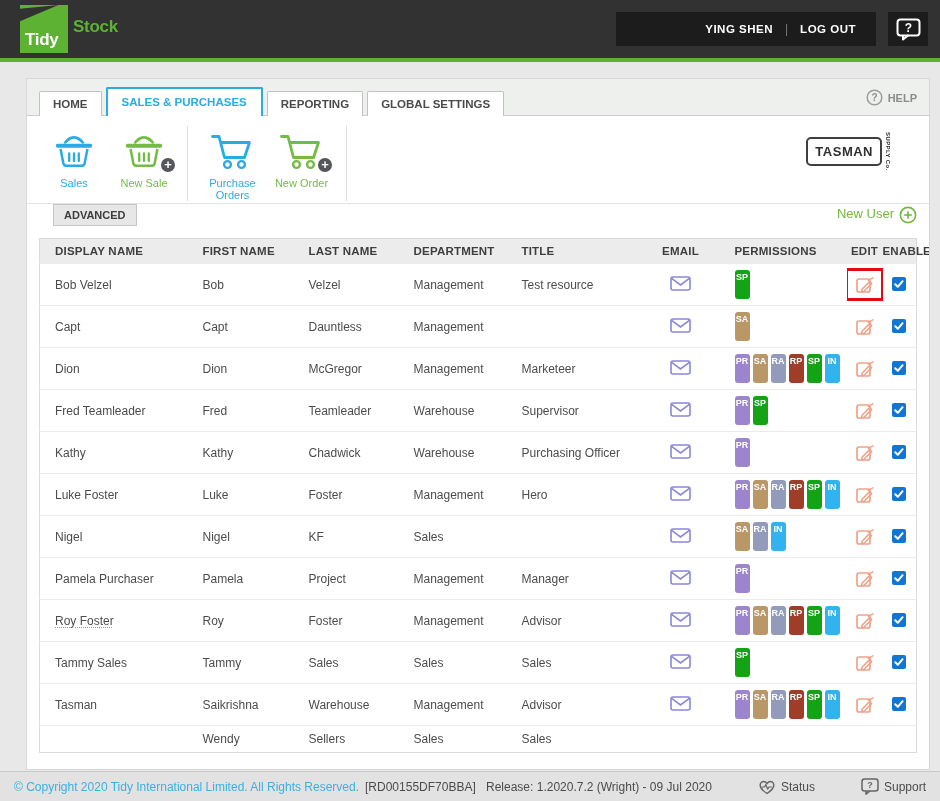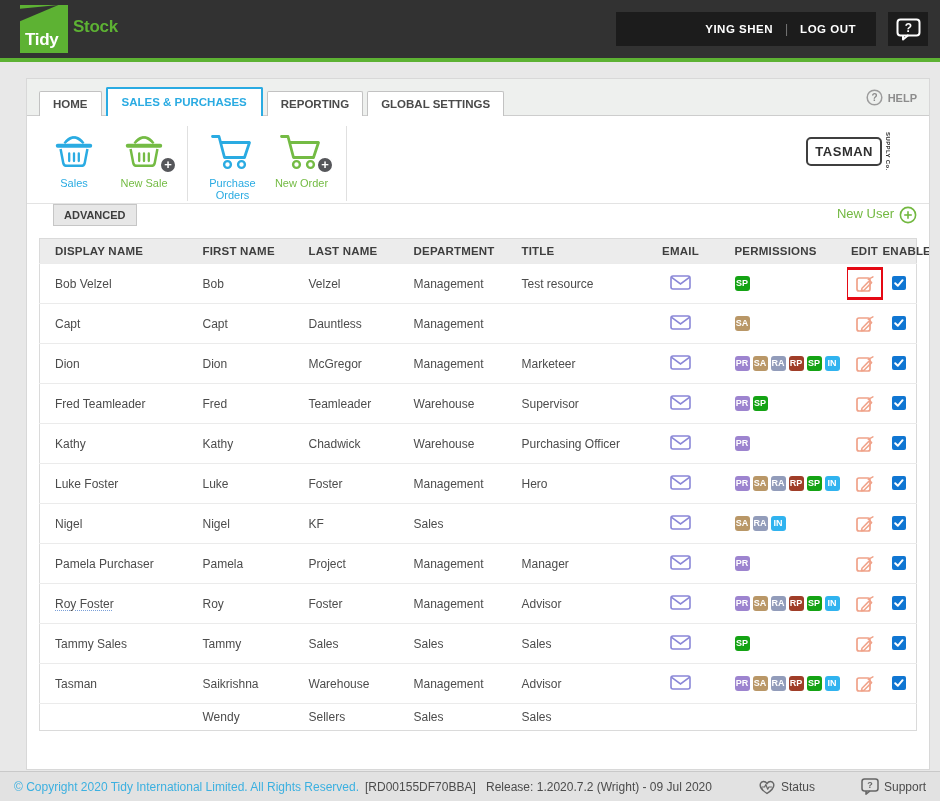--- a/index.html
+++ b/index.html
@@ -49,21 +49,21 @@
   .adv-btn { margin-left:14px; background:#e7e7e7; border:1px solid #c6c6c6; font-size:11px; font-weight:bold; color:#3d3d3d; padding:4px 10px; cursor:pointer; font-family:"Liberation Sans",sans-serif; }
   .new-user { margin-left:auto; color:#72b840; font-size:13px; display:flex; align-items:flex-start; gap:5px; cursor:pointer; }
 
   
   table.users { margin-top:12px; width:100%; border-collapse:collapse; table-layout:fixed; border:1px solid #dadada; }
   thead th { background:#ececec; font-size:11.5px; font-weight:bold; color:#3e3e3e; text-align:left; padding:6px 0 6px 15px; letter-spacing:0.2px; white-space:nowrap; }
   thead th.center { text-align:center; padding-left:0; }
   tbody td { font-size:12px; color:#4c4c4c; padding:6px 0 6px 15px; border-top:1px solid #ebebeb; white-space:nowrap; overflow:hidden; }
   tbody td.center { text-align:center; padding-left:0; }
   .underlined { text-decoration:underline; text-decoration-style:dotted; text-decoration-color:#7aa0d8; text-underline-offset:2px; }
-  .badge { display:inline-block; width:15px; height:15px; border-radius:3px; color:#fff; font-size:9px; font-weight:bold; line-height:15px; text-align:center; margin-right:3px; vertical-align:middle; }
+  .badge { display:inline-block; width:15px; height:29px; border-radius:3px; color:#fff; font-size:9px; font-weight:bold; line-height:15px; text-align:center; margin-right:3px; vertical-align:middle; }
   .email-btn { display:inline-block; line-height:0; cursor:pointer; }
   .edit-wrap { display:inline-block; line-height:0; padding:4px 7px; cursor:pointer; }
   .edit-wrap.hl { outline:3px solid #e50914; }
   .cb { display:inline-flex; width:14px; height:14px; background:#1076d2; border-radius:2px; align-items:center; justify-content:center; cursor:pointer; }
 
   
   .footer { position:absolute; bottom:0; left:0; width:940px; height:30px; background:#e2e2e2; border-top:1px solid #c9c9c9; display:flex; align-items:center; padding:0 14px; font-size:12px; }
   .copyright { color:#3cb0e0; cursor:pointer; }
   .build-id { color:#4c4c4c; margin-left:6px; }
   .release { color:#4c4c4c; margin-left:auto; }

